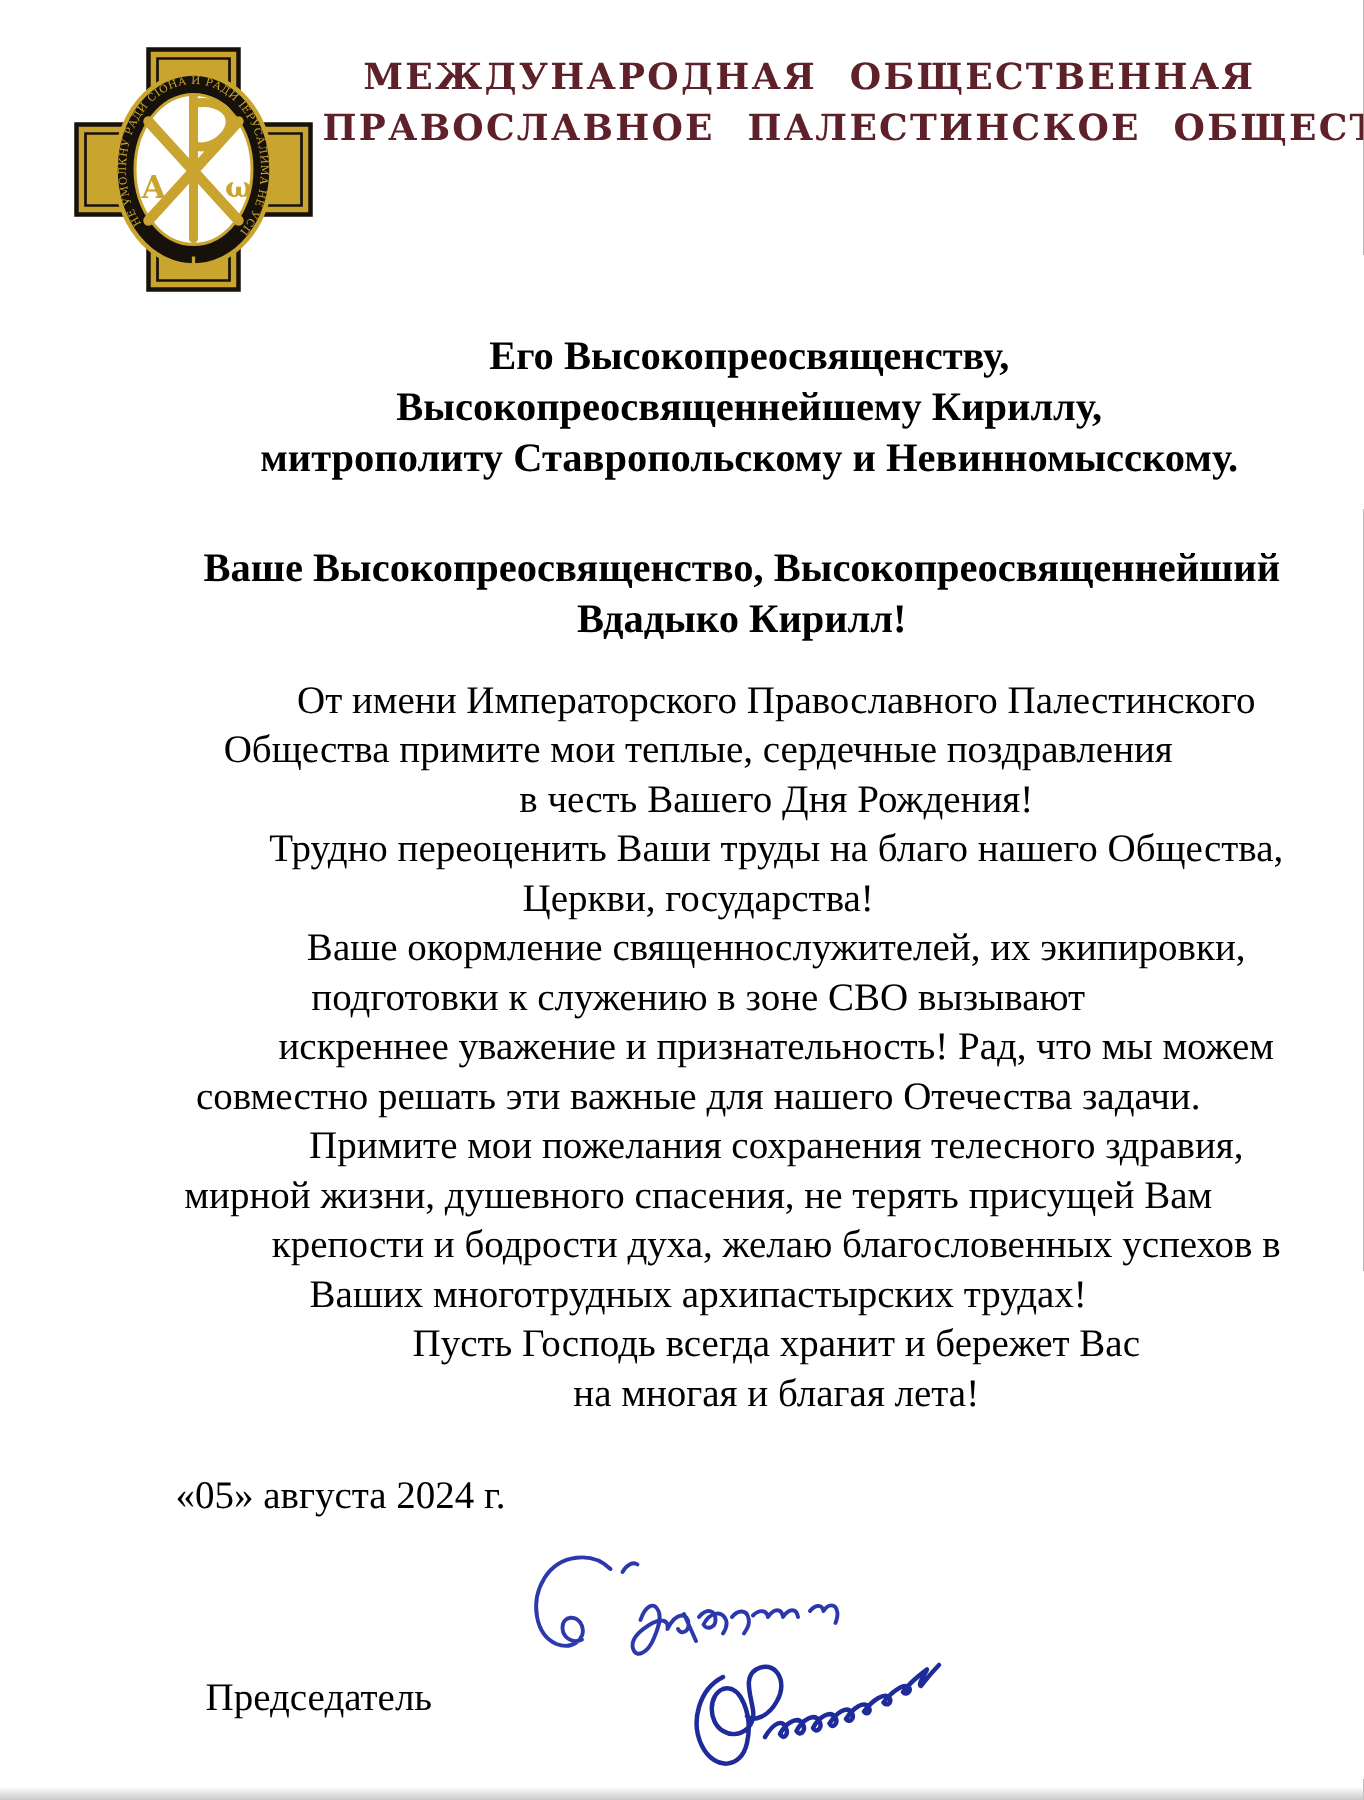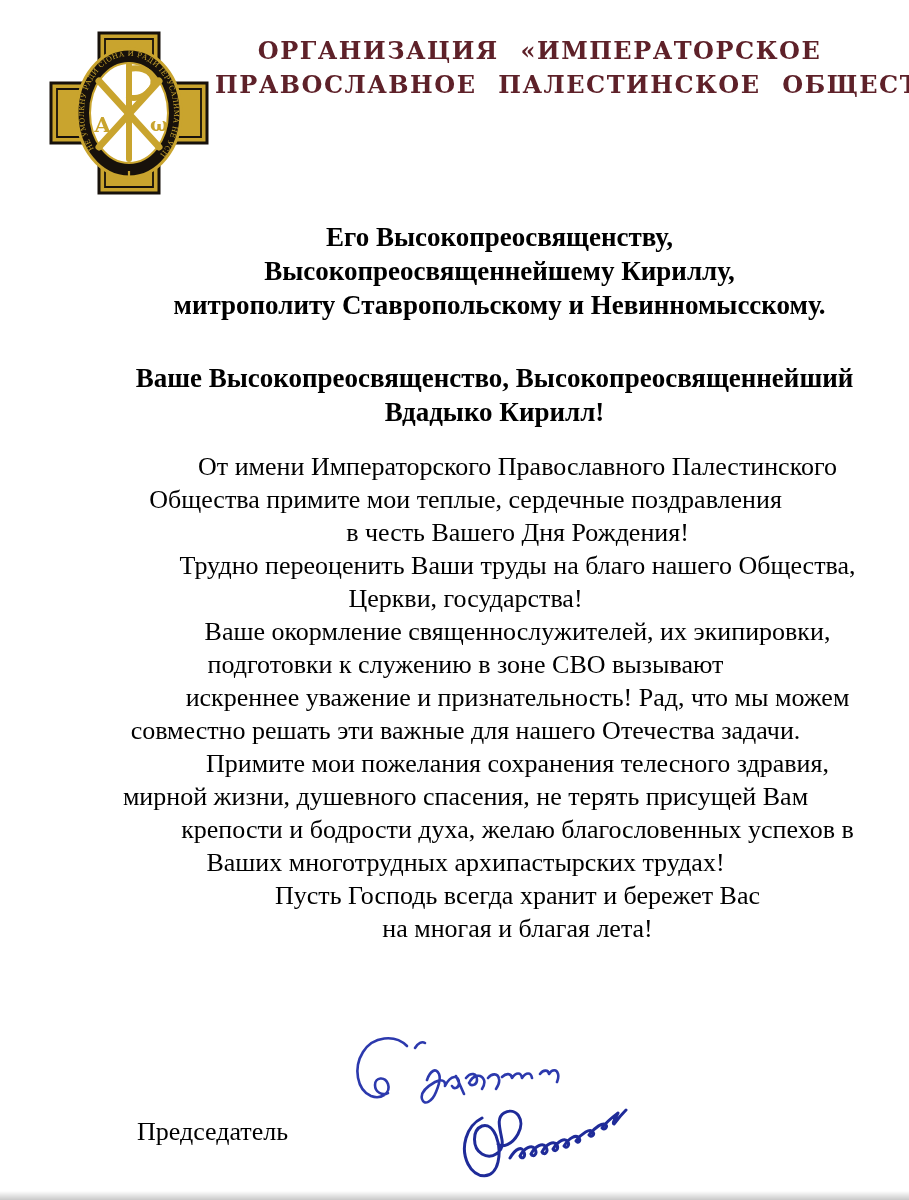--- a/index.html
+++ b/index.html
@@ -91,21 +91,21 @@
       <line x1="50" y1="50" x2="110" y2="116" stroke-width="7"></line>
       <line x1="110" y1="50" x2="50" y2="116" stroke-width="7"></line>
       <line x1="80" y1="34" x2="80" y2="128" stroke-width="6"></line>
       <path d="M80,38 C102,34 112,50 98,62 C92,67 85,68 80,66" stroke-width="6"></path>
     </g>
     <text x="45" y="101" font-family="DejaVu Serif, serif" font-size="21" font-weight="bold" fill="#c9a42e">А</text>
     <text x="101" y="100" font-family="DejaVu Serif, serif" font-size="19" font-weight="bold" fill="#c9a42e">ω</text>
   </svg>
 
   <div class="org-name">
-    <div>ОРГАНИЗАЦИЯ «ИМПЕРАТОРСКОЕ</div>
+    <div>МЕЖДУНАРОДНАЯ ОБЩЕСТВЕННАЯ</div>
     <div>ПРАВОСЛАВНОЕ ПАЛЕСТИНСКОЕ ОБЩЕСТВО»</div>
   </div>
 
   <div class="addressee">
     <div>Его Высокопреосвященству,</div>
     <div>Высокопреосвященнейшему Кириллу,</div>
     <div>митрополиту Ставропольскому и Невинномысскому.</div>
   </div>
 
   <div class="salutation">
@@ -124,20 +124,21 @@
     <div class="line s">искреннее уважение и признательность! Рад, что мы можем</div>
     <div class="line">совместно решать эти важные для нашего Отечества задачи.</div>
     <div class="line s">Примите мои пожелания сохранения телесного здравия,</div>
     <div class="line">мирной жизни, душевного спасения, не терять присущей Вам</div>
     <div class="line s">крепости и бодрости духа, желаю благословенных успехов в</div>
     <div class="line">Ваших многотрудных архипастырских трудах!</div>
     <div class="line s">Пусть Господь всегда хранит и бережет Вас</div>
     <div class="line s">на многая и благая лета!</div>
   </div>
 
+  <div class="date-line">«05» августа 2024 г.</div>
 
   <svg class="regards-hand" viewBox="0 0 250 90" aria-label="С уважением">
     <g fill="none" stroke="#2c39ad" stroke-width="2.6" stroke-linecap="round" stroke-linejoin="round">
       <path d="M72,14 C60,2 38,4 28,20 C18,36 22,58 36,64 C46,68 56,61 53,52 C50,44 40,45 40,53 C40,60 47,64 53,61"></path>
       <path d="M80,16 C83,11 87,9 90,11"></path>
       <path d="M92,48 c3,-9 9,-13 12,-6 c2,5 0,11 -3,18 c-4,10 -12,14 -14,7 c-2,-7 6,-13 13,-17 c6,-3 11,-2 10,4
                c6,-12 14,-11 14,-3 c0,5 -5,7 -7,3
                m4,-10 l8,18
                m2,-16 c5,-6 11,-5 11,2 c0,5 -6,7 -8,3
                c4,-8 12,-10 15,-3 c1,3 0,6 -2,9

